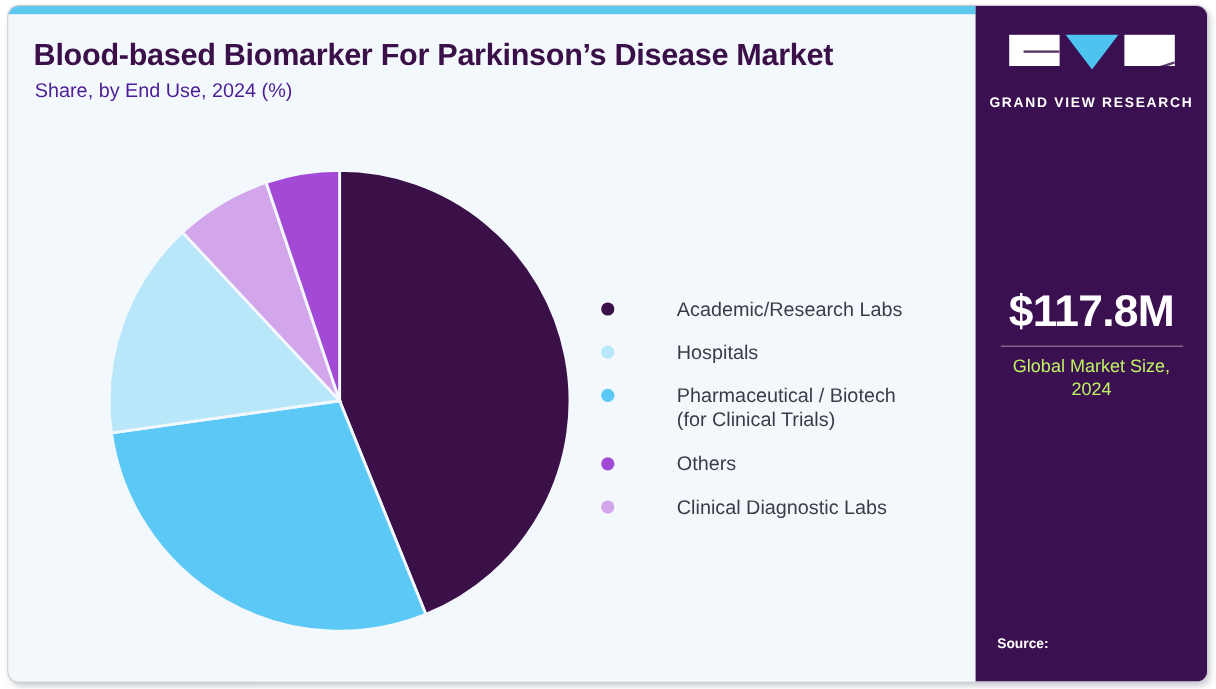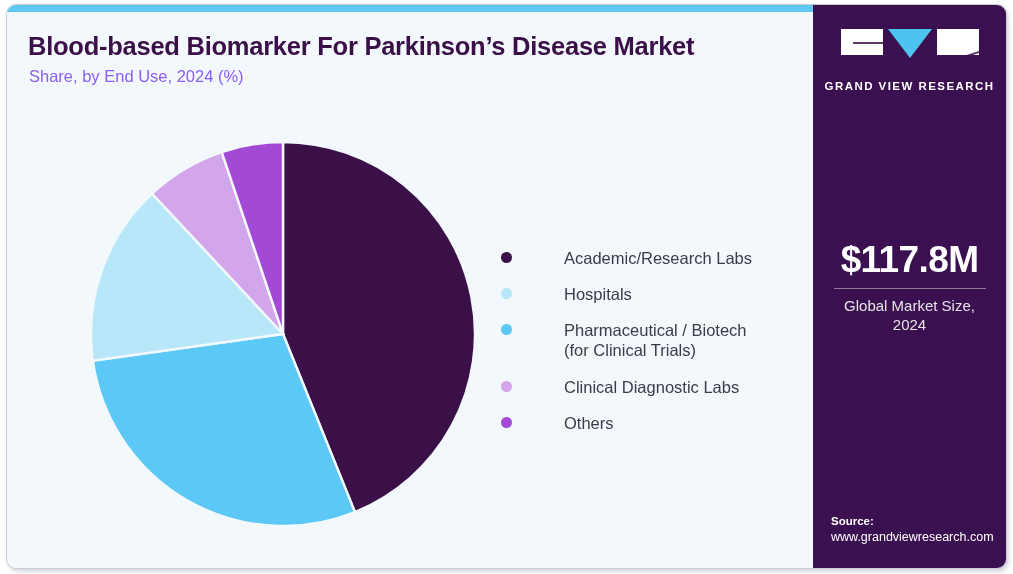--- a/index.html
+++ b/index.html
@@ -65,21 +65,21 @@
     color: #3b1049;
     letter-spacing: -0.25px;
     line-height: 1.12;
   }
   .subtitle {
     position: absolute;
     left: 22px;
     top: 55px;
     width: 700px;
     font-size: 16.5px;
-    color: #8b5cf6;
+    color: #4c1d95;
     line-height: 1.2;
   }
 
   
   .pie-wrap {
     position: absolute;
     left: 83px;
     top: 129px;
     width: 386px;
     height: 386px;
@@ -198,21 +198,21 @@
     line-height: 1.05;
   }
   .stat-divider {
     width: 152px;
     height: 1px;
     background: #8f7a9c;
     margin: 8px auto 7px auto;
   }
   .stat-caption {
     font-size: 15px;
-    color: #e5e5e5;
+    color: #bef264;
     line-height: 1.3;
     white-space: pre-line;
   }
 
   
   .source-block {
     position: absolute;
     left: 18px;
     bottom: 22px;
     width: 175px;
@@ -261,26 +261,26 @@
         <div class="legend-item">
           <span class="legend-dot" style="background:#b9e7fa"></span>
           <span class="legend-label">Hospitals</span>
         </div>
         <div class="legend-item">
           <span class="legend-dot" style="background:#5bc8f5"></span>
           <span class="legend-label">Pharmaceutical / Biotech
 (for Clinical Trials)</span>
         </div>
         <div class="legend-item">
+          <span class="legend-dot" style="background:#a249d6"></span>
+          <span class="legend-label">Others</span>
+        </div>
+        <div class="legend-item">
           <span class="legend-dot" style="background:#d3a6ec"></span>
           <span class="legend-label">Clinical Diagnostic Labs</span>
-        </div>
-        <div class="legend-item">
-          <span class="legend-dot" style="background:#a249d6"></span>
-          <span class="legend-label">Others</span>
         </div>
       </div>
     </div>
 
     <div class="right-panel">
 
       <div class="logo-block">
         <div class="logo-marks">
           <span class="logo-g"></span>
           <span class="logo-v"></span>
@@ -291,18 +291,17 @@
 
       <div class="stat-block">
         <div class="stat-value">$117.8M</div>
         <div class="stat-divider"></div>
         <div class="stat-caption">Global Market Size,
 2024</div>
       </div>
 
       <div class="source-block">
         <div class="source-label">Source:</div>
-        <div class="source-url">www.grandviewresearch.com</div>
       </div>
     </div>
 
   </div>
 </div>
 
 </body></html>

